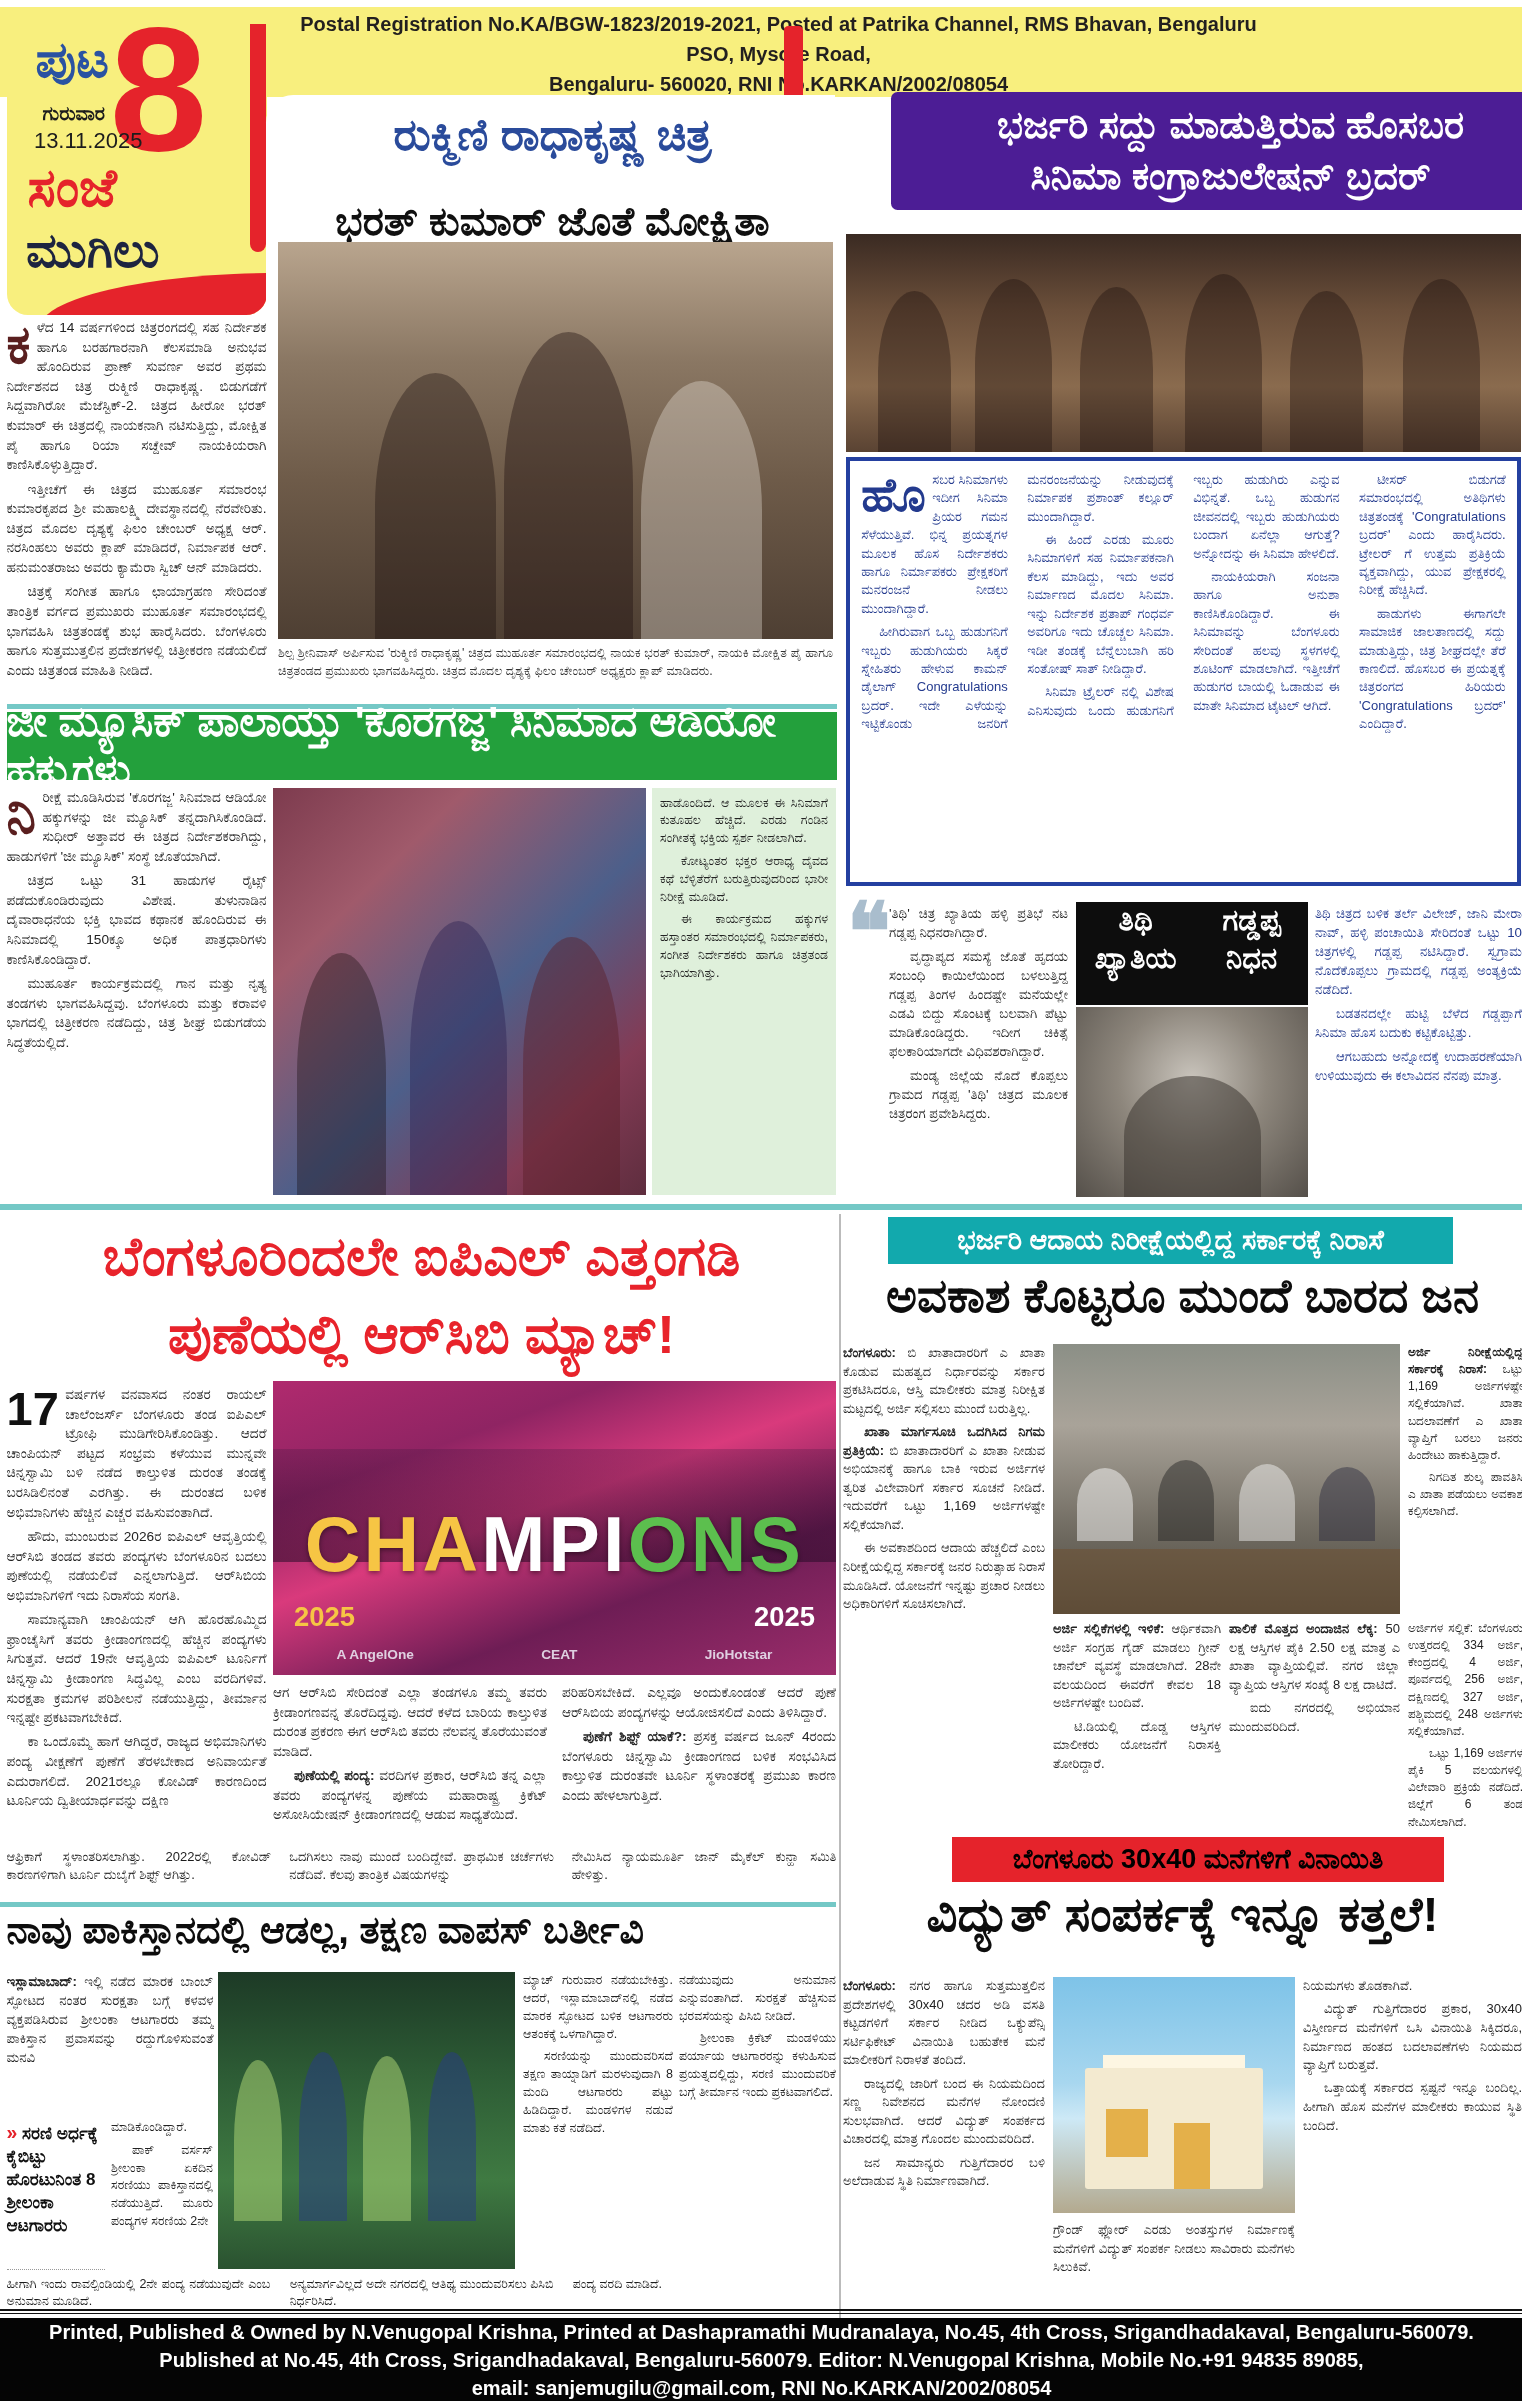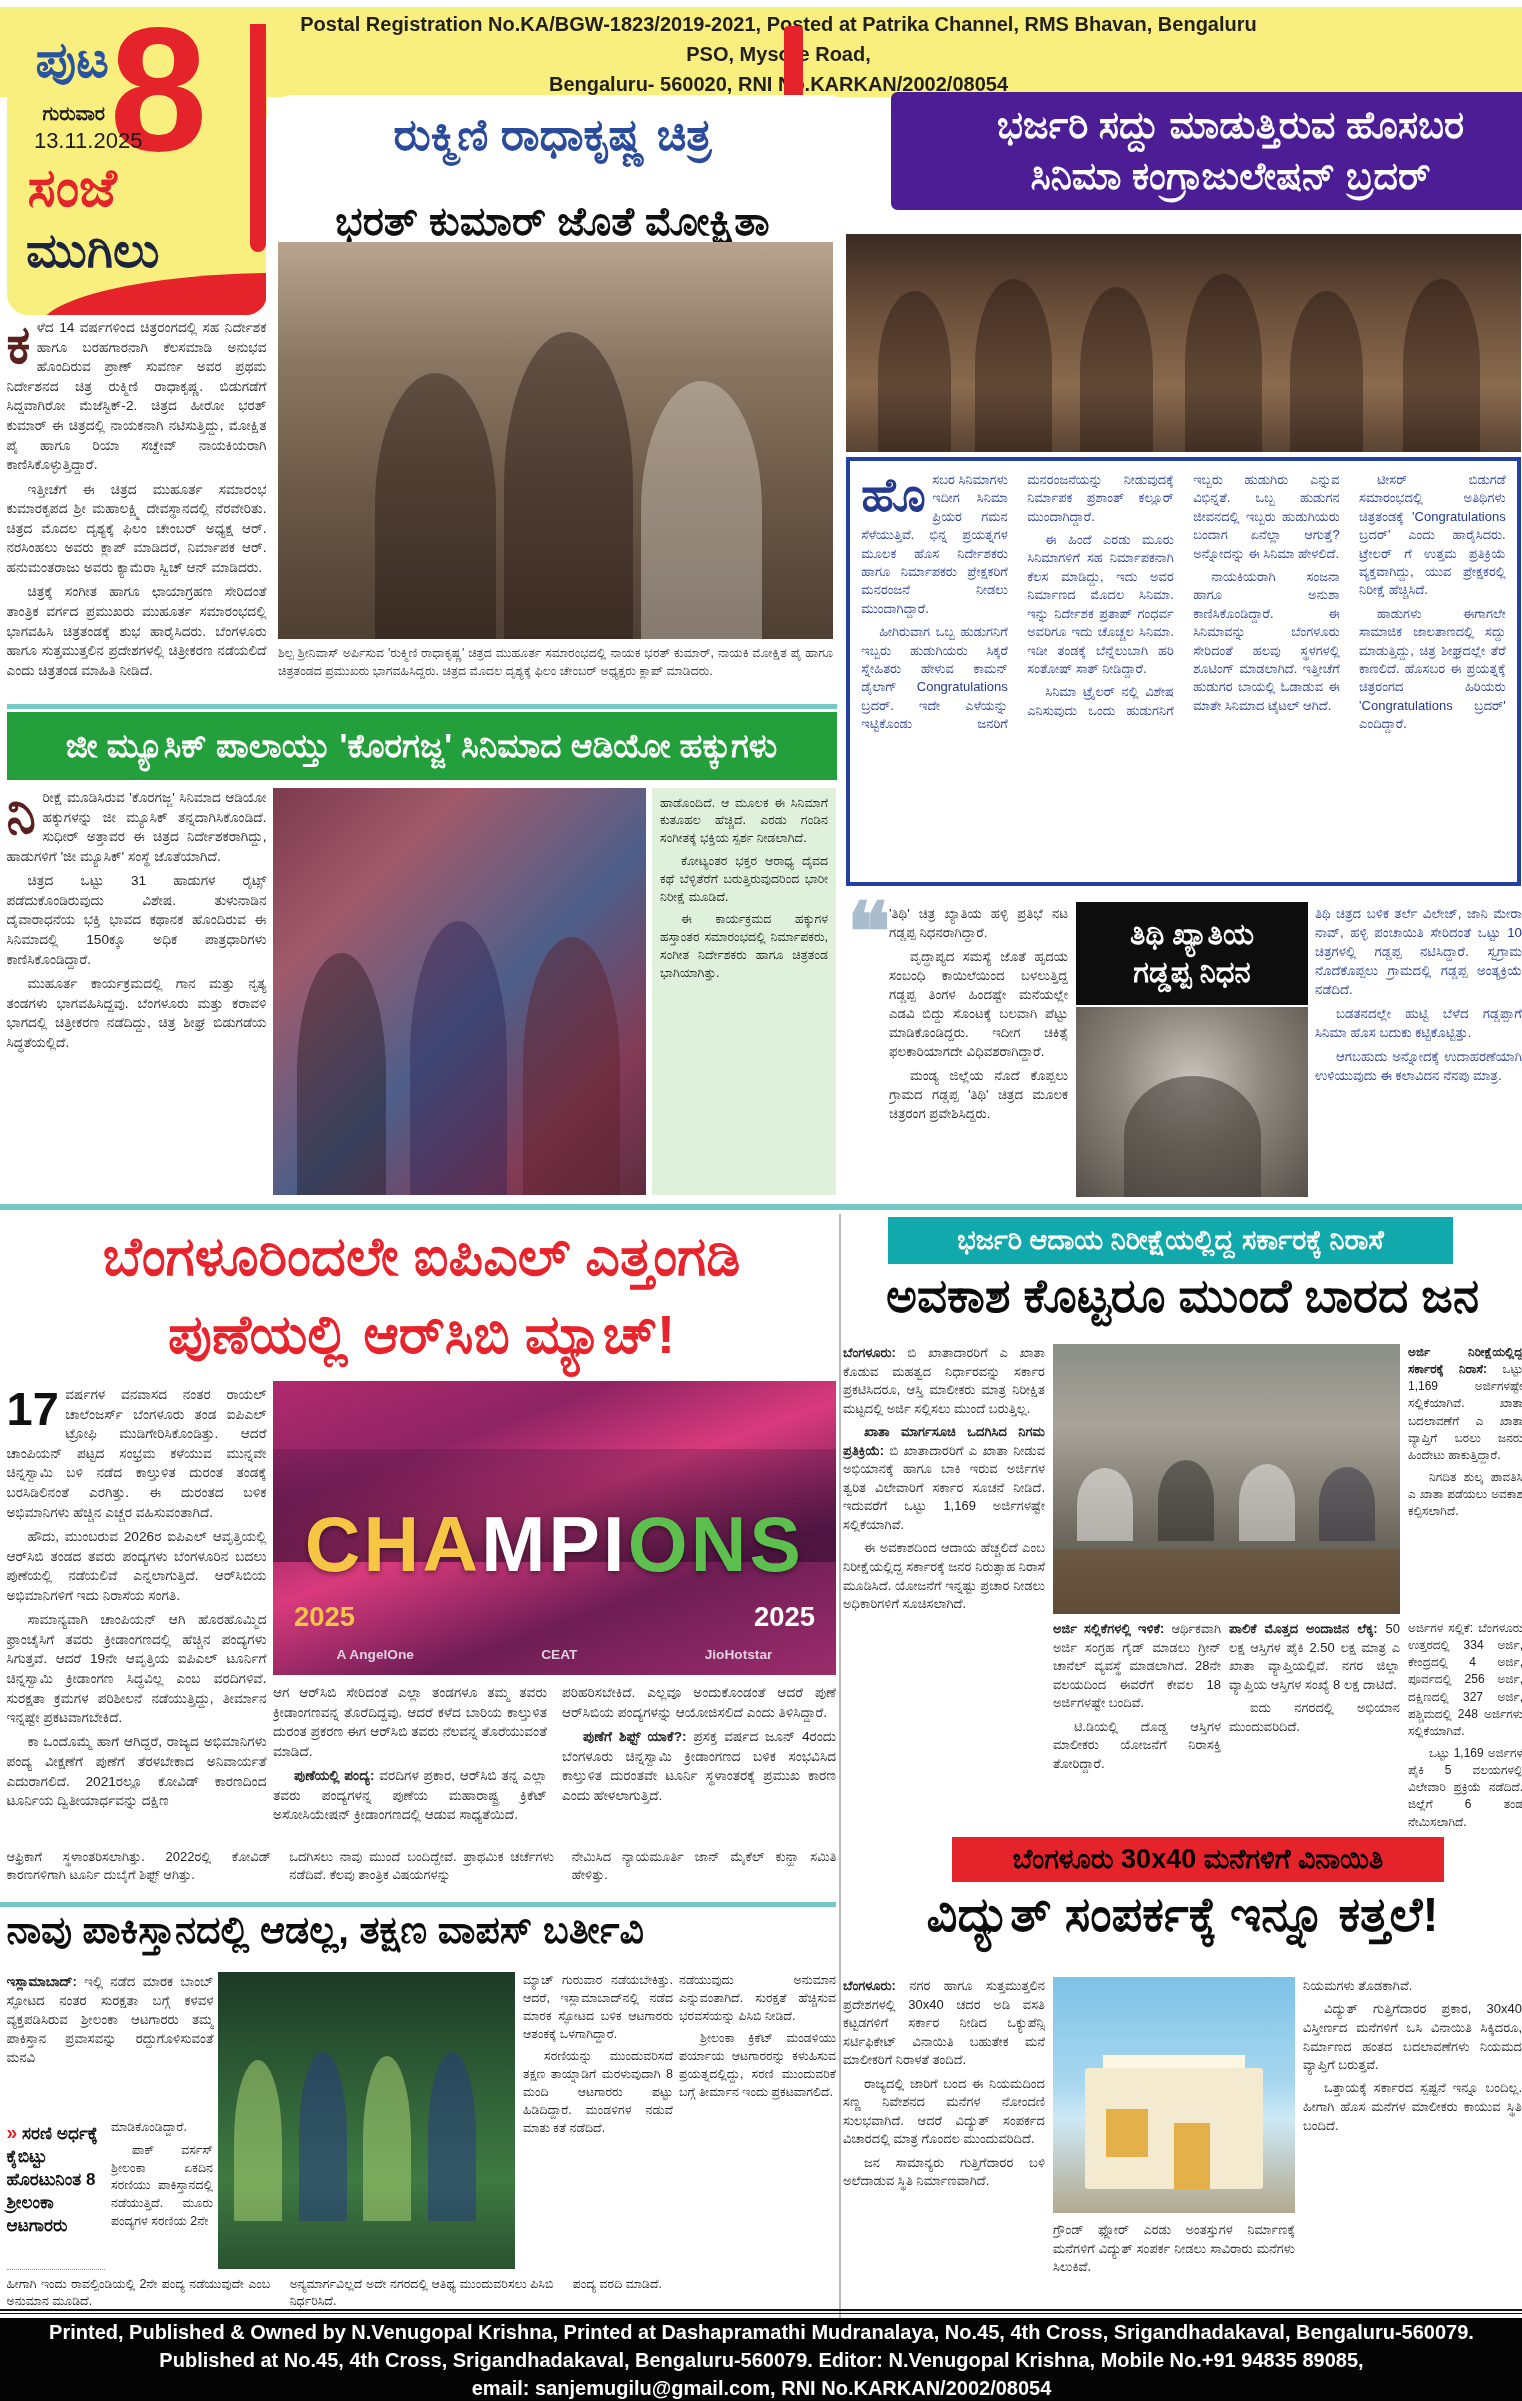--- a/index.html
+++ b/index.html
@@ -40,29 +40,29 @@
   .p-congrats{left:846px;top:234px;width:675px;height:218px;
       background:linear-gradient(180deg,#3a2a22 0%,#6b4f3a 35%,#8a6b4e 70%,#5a4333 100%);}
   .a2-body{left:846px;top:457px;width:675px;height:429px;border:4.8px solid #2440a0;box-sizing:border-box;
       padding:9.7px 11.3px;column-count:4;column-gap:19.4px;font-size:13px;line-height:1.42;color:#233a8e;text-align:justify;}
   .a2-body p{margin:0 0 4.8px 0;text-indent:18px;}
   .a2-body p:first-child{text-indent:0;}
   .a2-body .dropcap{color:#233a8e;font-size:47px;}
   
   .ob-quote{left:847px;top:892px;font-size:81px;font-weight:bold;color:#a9bdcd;line-height:1;}
   .ob-intro{left:889px;top:904px;width:179px;height:292px;font-size:13.3px;}
-  .ob-box{left:1076px;top:902px;width:232px;height:103px;background:#0d0d0d;color:#fff;display:flex;flex-direction:column;
+  .ob-box{left:1076px;top:902px;width:232px;height:103px;background:#0d0d0d;color:#fff;display:flex;
       justify-content:center;text-align:center;font-weight:bold;font-size:29px;line-height:1.3;}
   .p-gaddappa{left:1076px;top:1007px;width:232px;height:190px;
       background:radial-gradient(circle at 50% 38%,#c9c4bc 0%,#8d867c 45%,#55504a 100%);}
   .ob-col2{left:1315px;top:904px;width:207px;height:294px;font-size:13.3px;color:#233a8e;}
   
   .tealline{background:#74c8c6;}
   .k-banner{left:6.5px;top:712px;width:830px;height:68px;background:#23a03c;display:flex;align-items:center;justify-content:center;
-      color:#fff;font-weight:bold;font-size:33px;}
+      color:#fff;font-weight:bold;font-size:42px;}
   .k-col{left:6.5px;top:788px;width:260px;height:407px;}
   .p-koragajja{left:273px;top:788px;width:373px;height:407px;
       background:linear-gradient(135deg,#7d3b4e 0%,#a05a6b 25%,#4d5f8a 55%,#833b55 80%,#5e2d3e 100%);}
   .k-col2{left:652px;top:788px;width:184px;height:407px;background:#dff0db;padding:6.5px 8px;box-sizing:border-box;font-size:12.5px;}
   
   .ipl-h{left:6.5px;top:1217px;width:830px;text-align:center;font-weight:bold;color:#e8232b;font-size:54px;line-height:1.45;}
   .ipl-col{left:6.5px;top:1385px;width:260px;height:452px;}
   .p-champions{left:273px;top:1381px;width:563px;height:294px;
       background:linear-gradient(160deg,#b02a6e 0%,#8f2463 25%,#d93a7c 45%,#6e1d55 70%,#9c2d6b 100%);}
   .champ-strip{position:absolute;left:0;top:68px;width:100%;height:113px;

